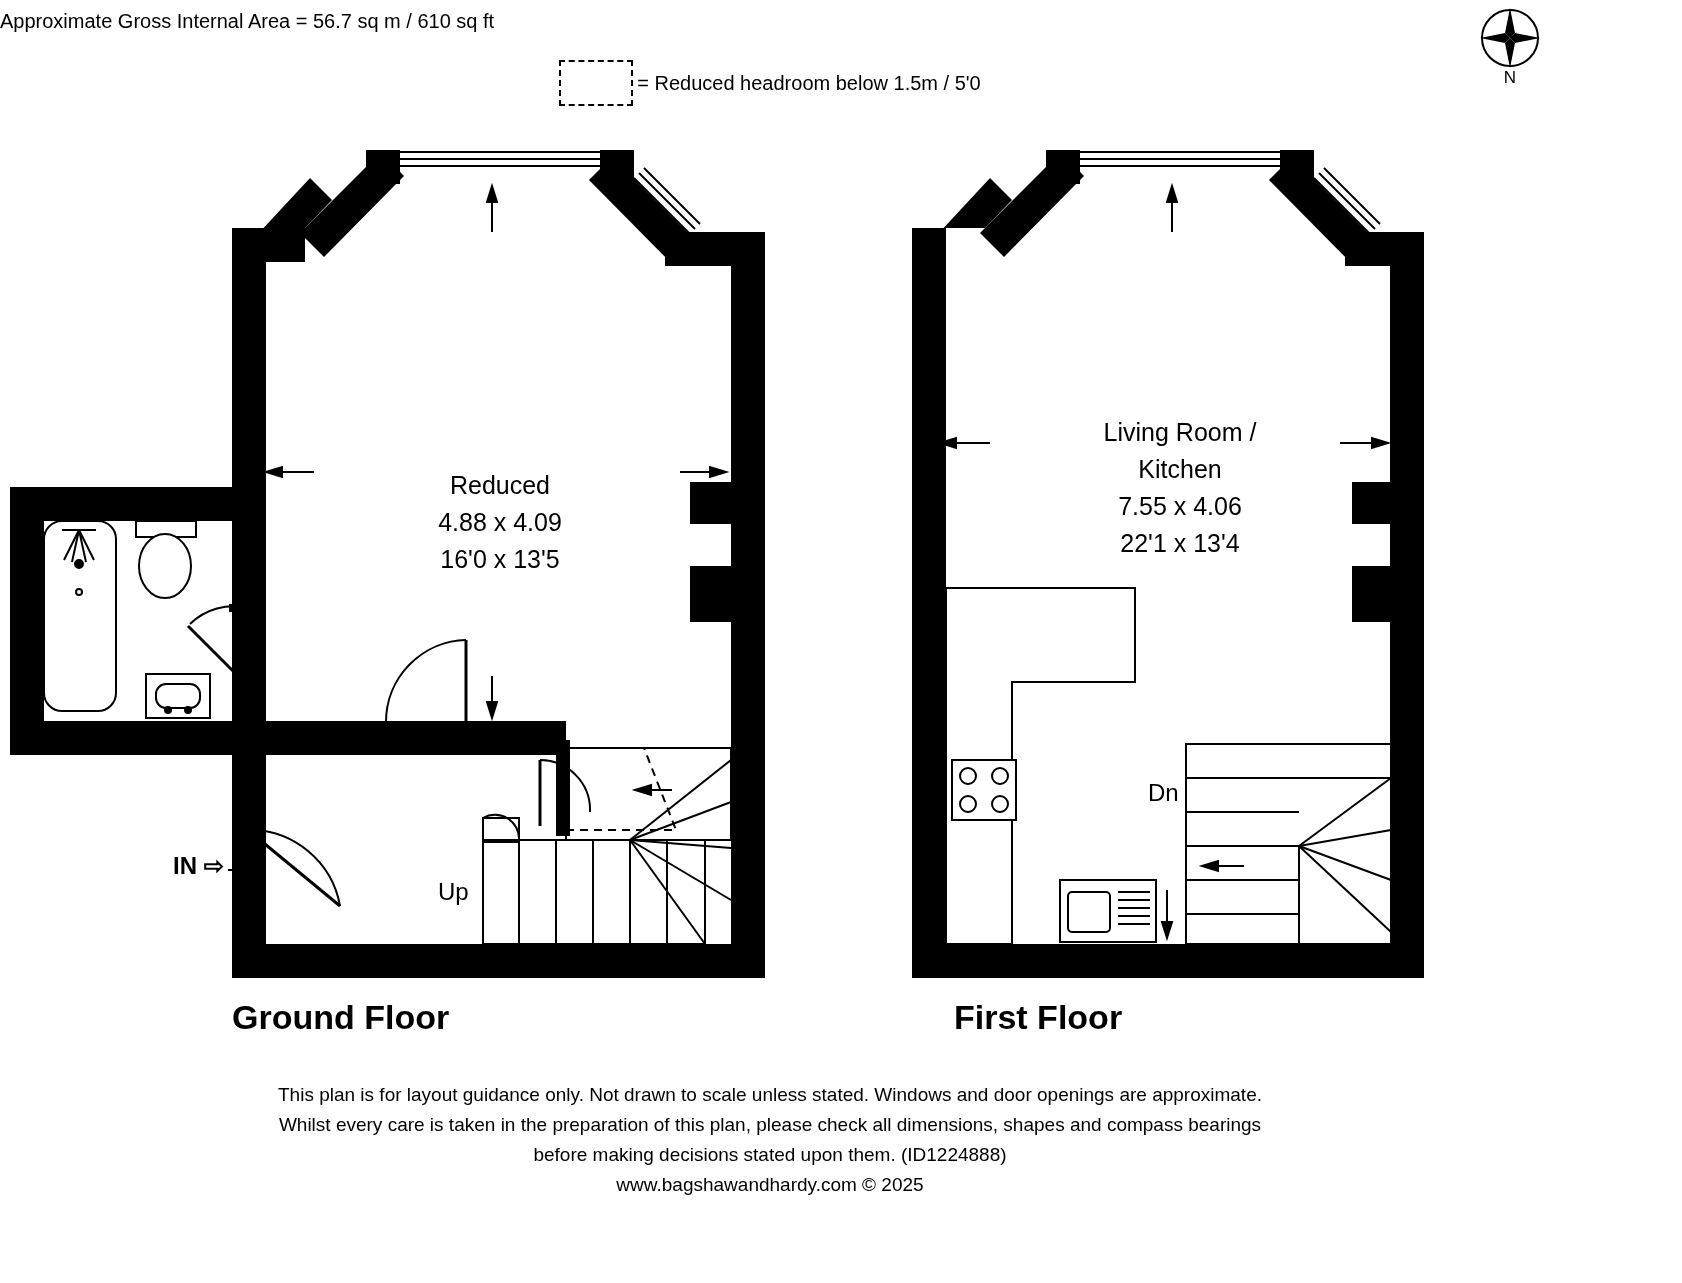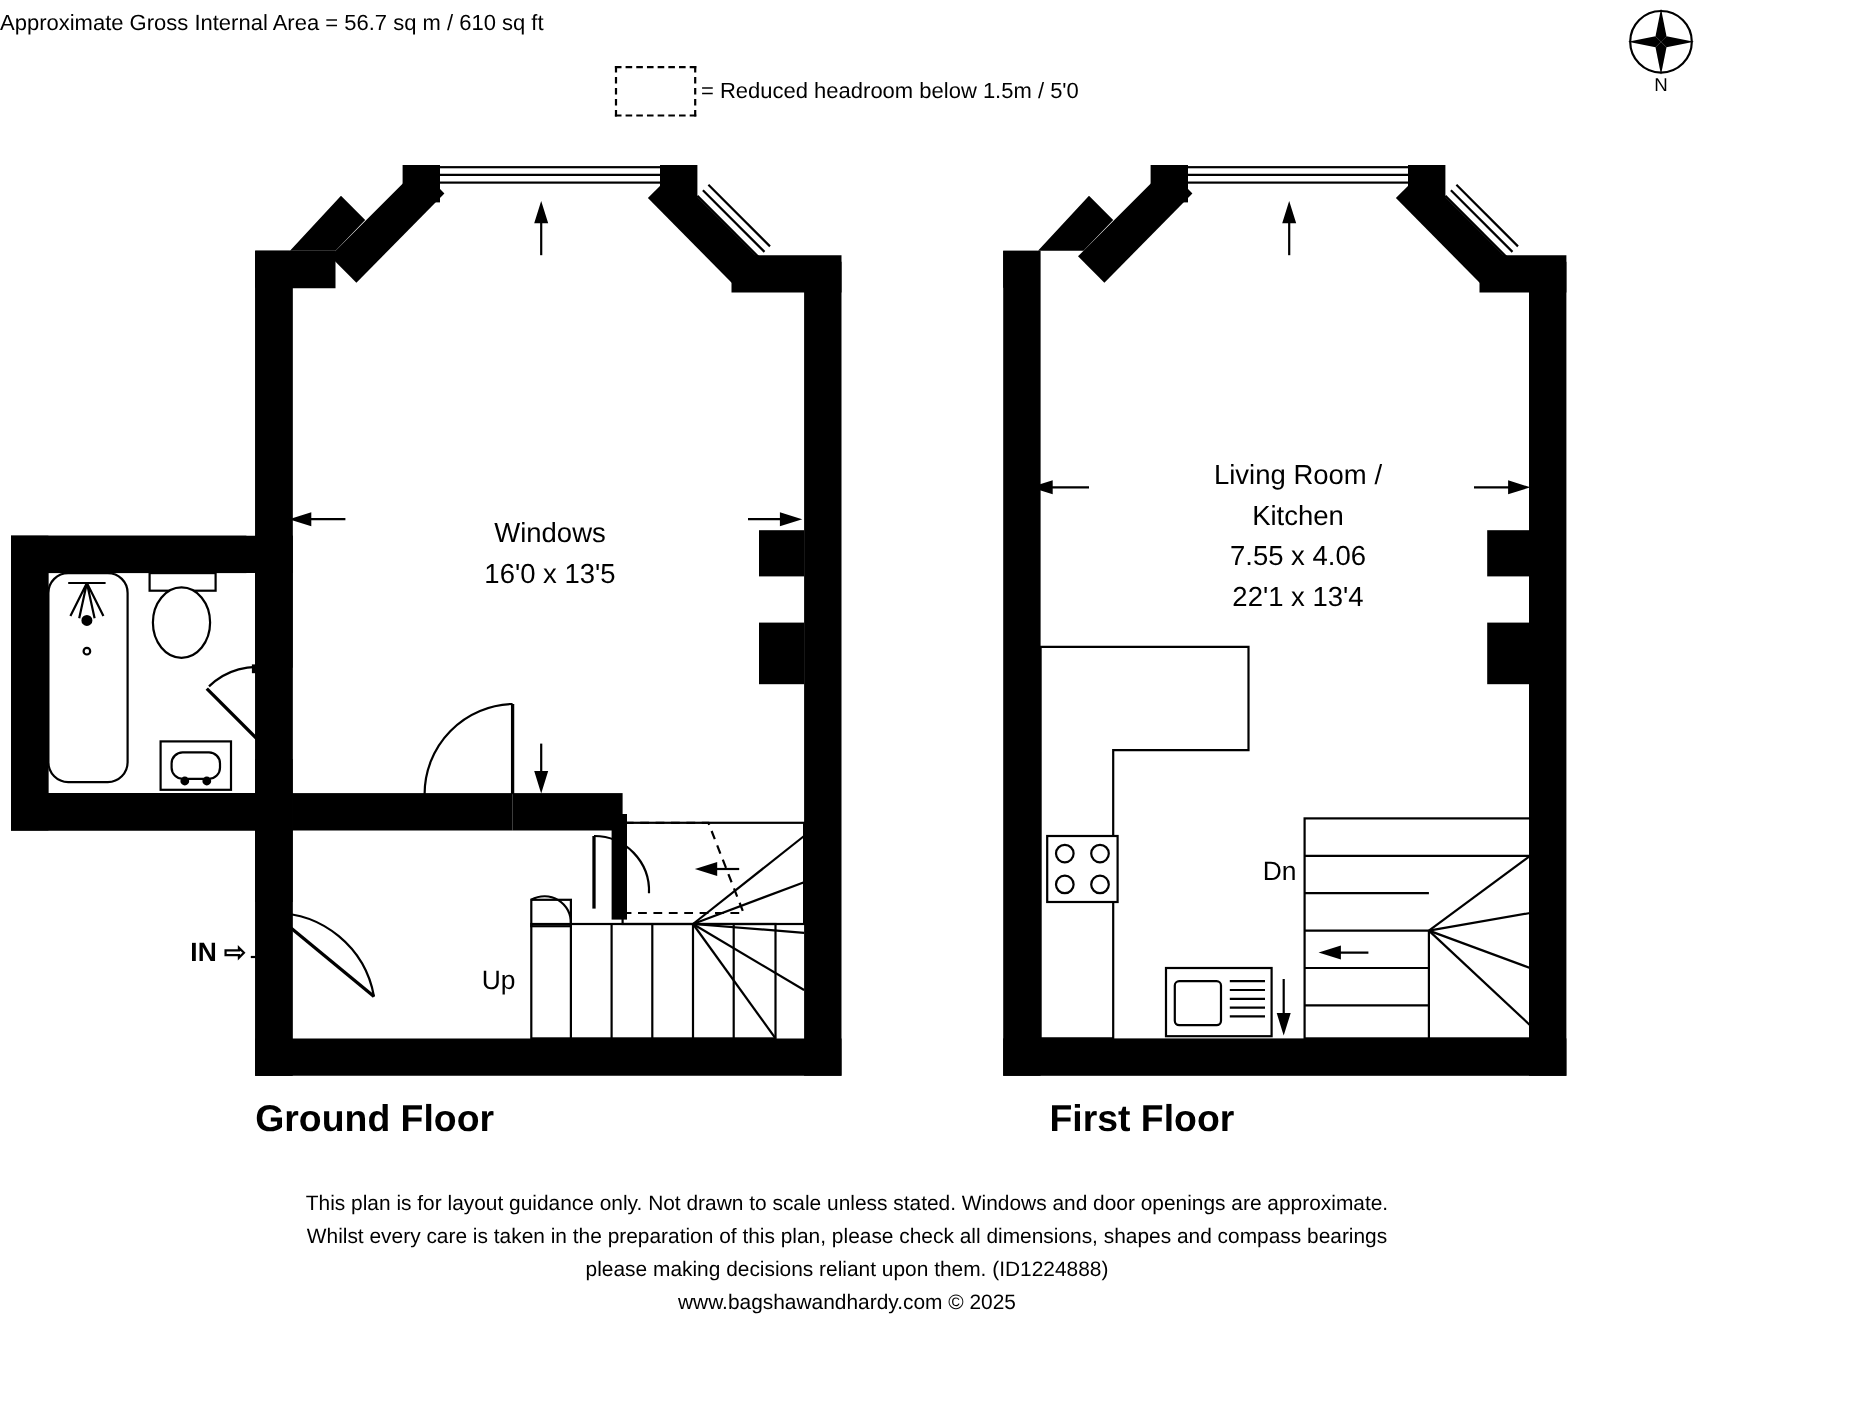--- a/index.html
+++ b/index.html
@@ -300,21 +300,22 @@
     <line x1="1340" y1="443" x2="1380" y2="443"></line>
       <polygon points="1388,443 1372,438 1372,448"></polygon>
     <line x1="1210" y1="866" x2="1244" y2="866"></line>
       <polygon points="1202,866 1218,861 1218,871"></polygon>
     <line x1="1167" y1="890" x2="1167" y2="925"></line>
       <polygon points="1167,938 1162,922 1172,922"></polygon>
   </g>
 </svg>
 
 <div class="abs room-label" id="bedroom-label">
-  <div>Windows</div>
+  <div>Reduced</div>
+  <div>4.88 x 4.09</div>
   <div>16'0 x 13'5</div>
 </div>
 
 <div class="abs room-label" id="living-label">
   <div>Living Room /</div>
   <div>Kitchen</div>
   <div>7.55 x 4.06</div>
   <div>22'1 x 13'4</div>
 </div>
 
@@ -324,15 +325,15 @@
 <div class="abs" id="in-label">
   <span>IN</span><span>&nbsp;⇨</span>
 </div>
 
 <div class="abs floor-title" id="ground-title">Ground Floor</div>
 <div class="abs floor-title" id="first-title">First Floor</div>
 
 <div class="abs" id="disclaimer">
   <div>This plan is for layout guidance only. Not drawn to scale unless stated. Windows and door openings are approximate.</div>
   <div>Whilst every care is taken in the preparation of this plan, please check all dimensions, shapes and compass bearings</div>
-  <div>please making decisions reliant upon them. (ID1224888)</div>
+  <div>before making decisions stated upon them. (ID1224888)</div>
   <div>www.bagshawandhardy.com © 2025</div>
 </div>
 
 </body></html>

